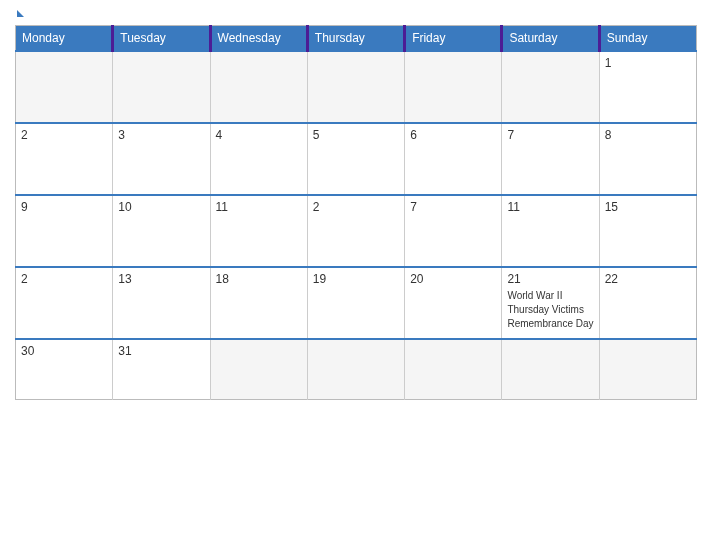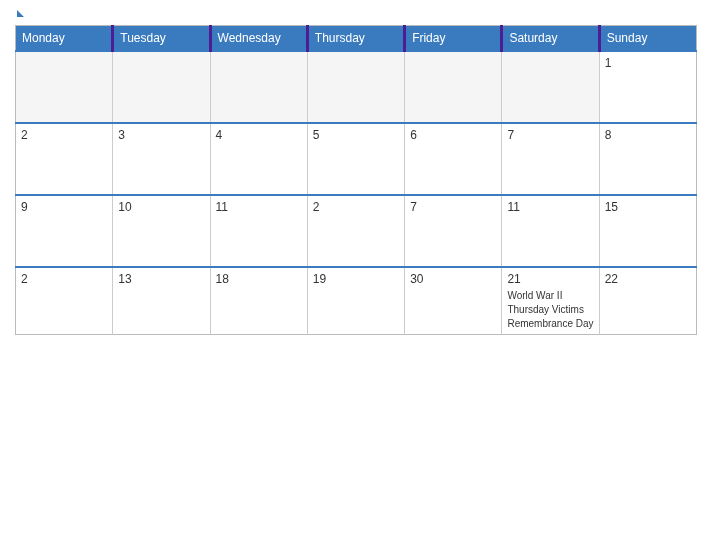--- a/index.html
+++ b/index.html
@@ -212,22 +212,35 @@
           <td>
             <span class="day-number">13</span>
           </td>
           <td>
             <span class="day-number">18</span>
           </td>
           <td>
             <span class="day-number">19</span>
           </td>
           <td>
+            <span class="day-number">20</span>
+          </td>
+          <td><span class="day-number">21</span><span class="event-text">World War II Thursday Victims Remembrance Day</span></td>
+          <td>
+            <span class="day-number">22</span>
+          </td>
+        </tr>
+        <tr class="last-row">
+          <td>
             <span class="day-number">30</span>
           </td>
-          <td><span class="day-number">21</span><span class="event-text">World War II Thursday Victims Remembrance Day</span></td>
-          <td>
-            <span class="day-number">22</span>
-          </td>
+          <td>
+            <span class="day-number">31</span>
+          </td>
+          <td class="empty"></td>
+          <td class="empty"></td>
+          <td class="empty"></td>
+          <td class="empty"></td>
+          <td class="empty"></td>
         </tr>
       </tbody>
   </table>
 </div>
 
 </body></html>

